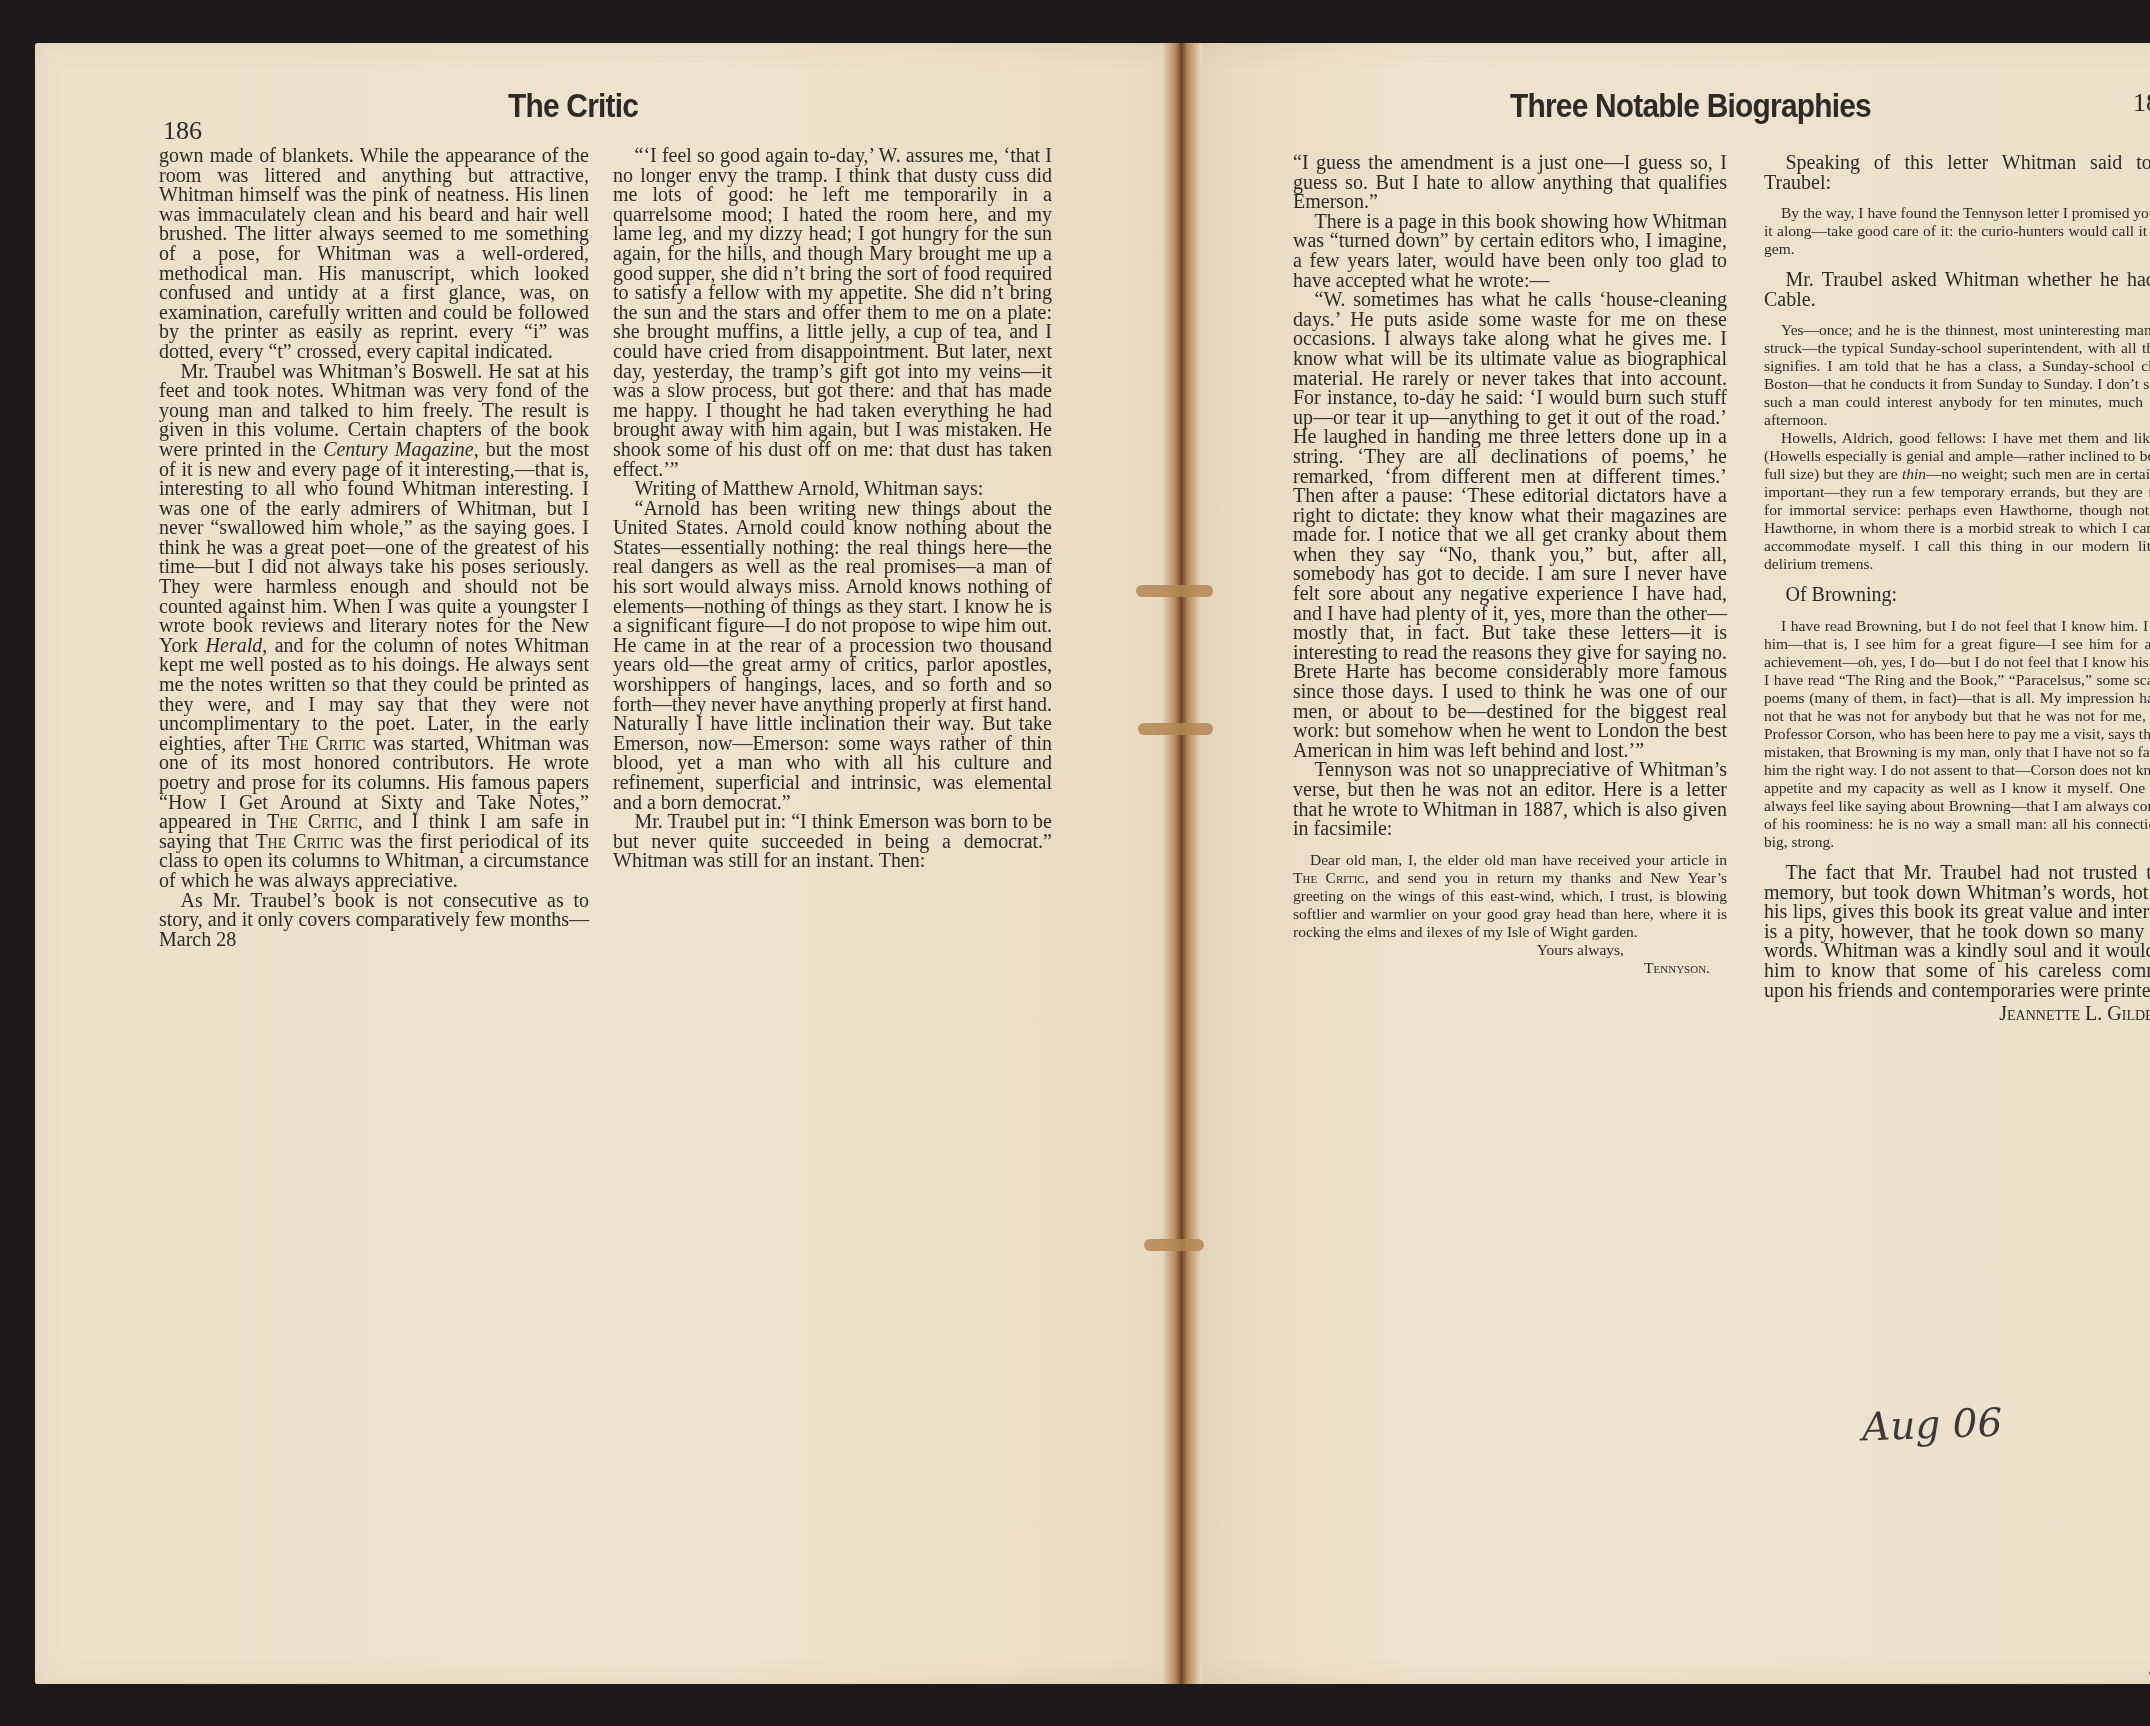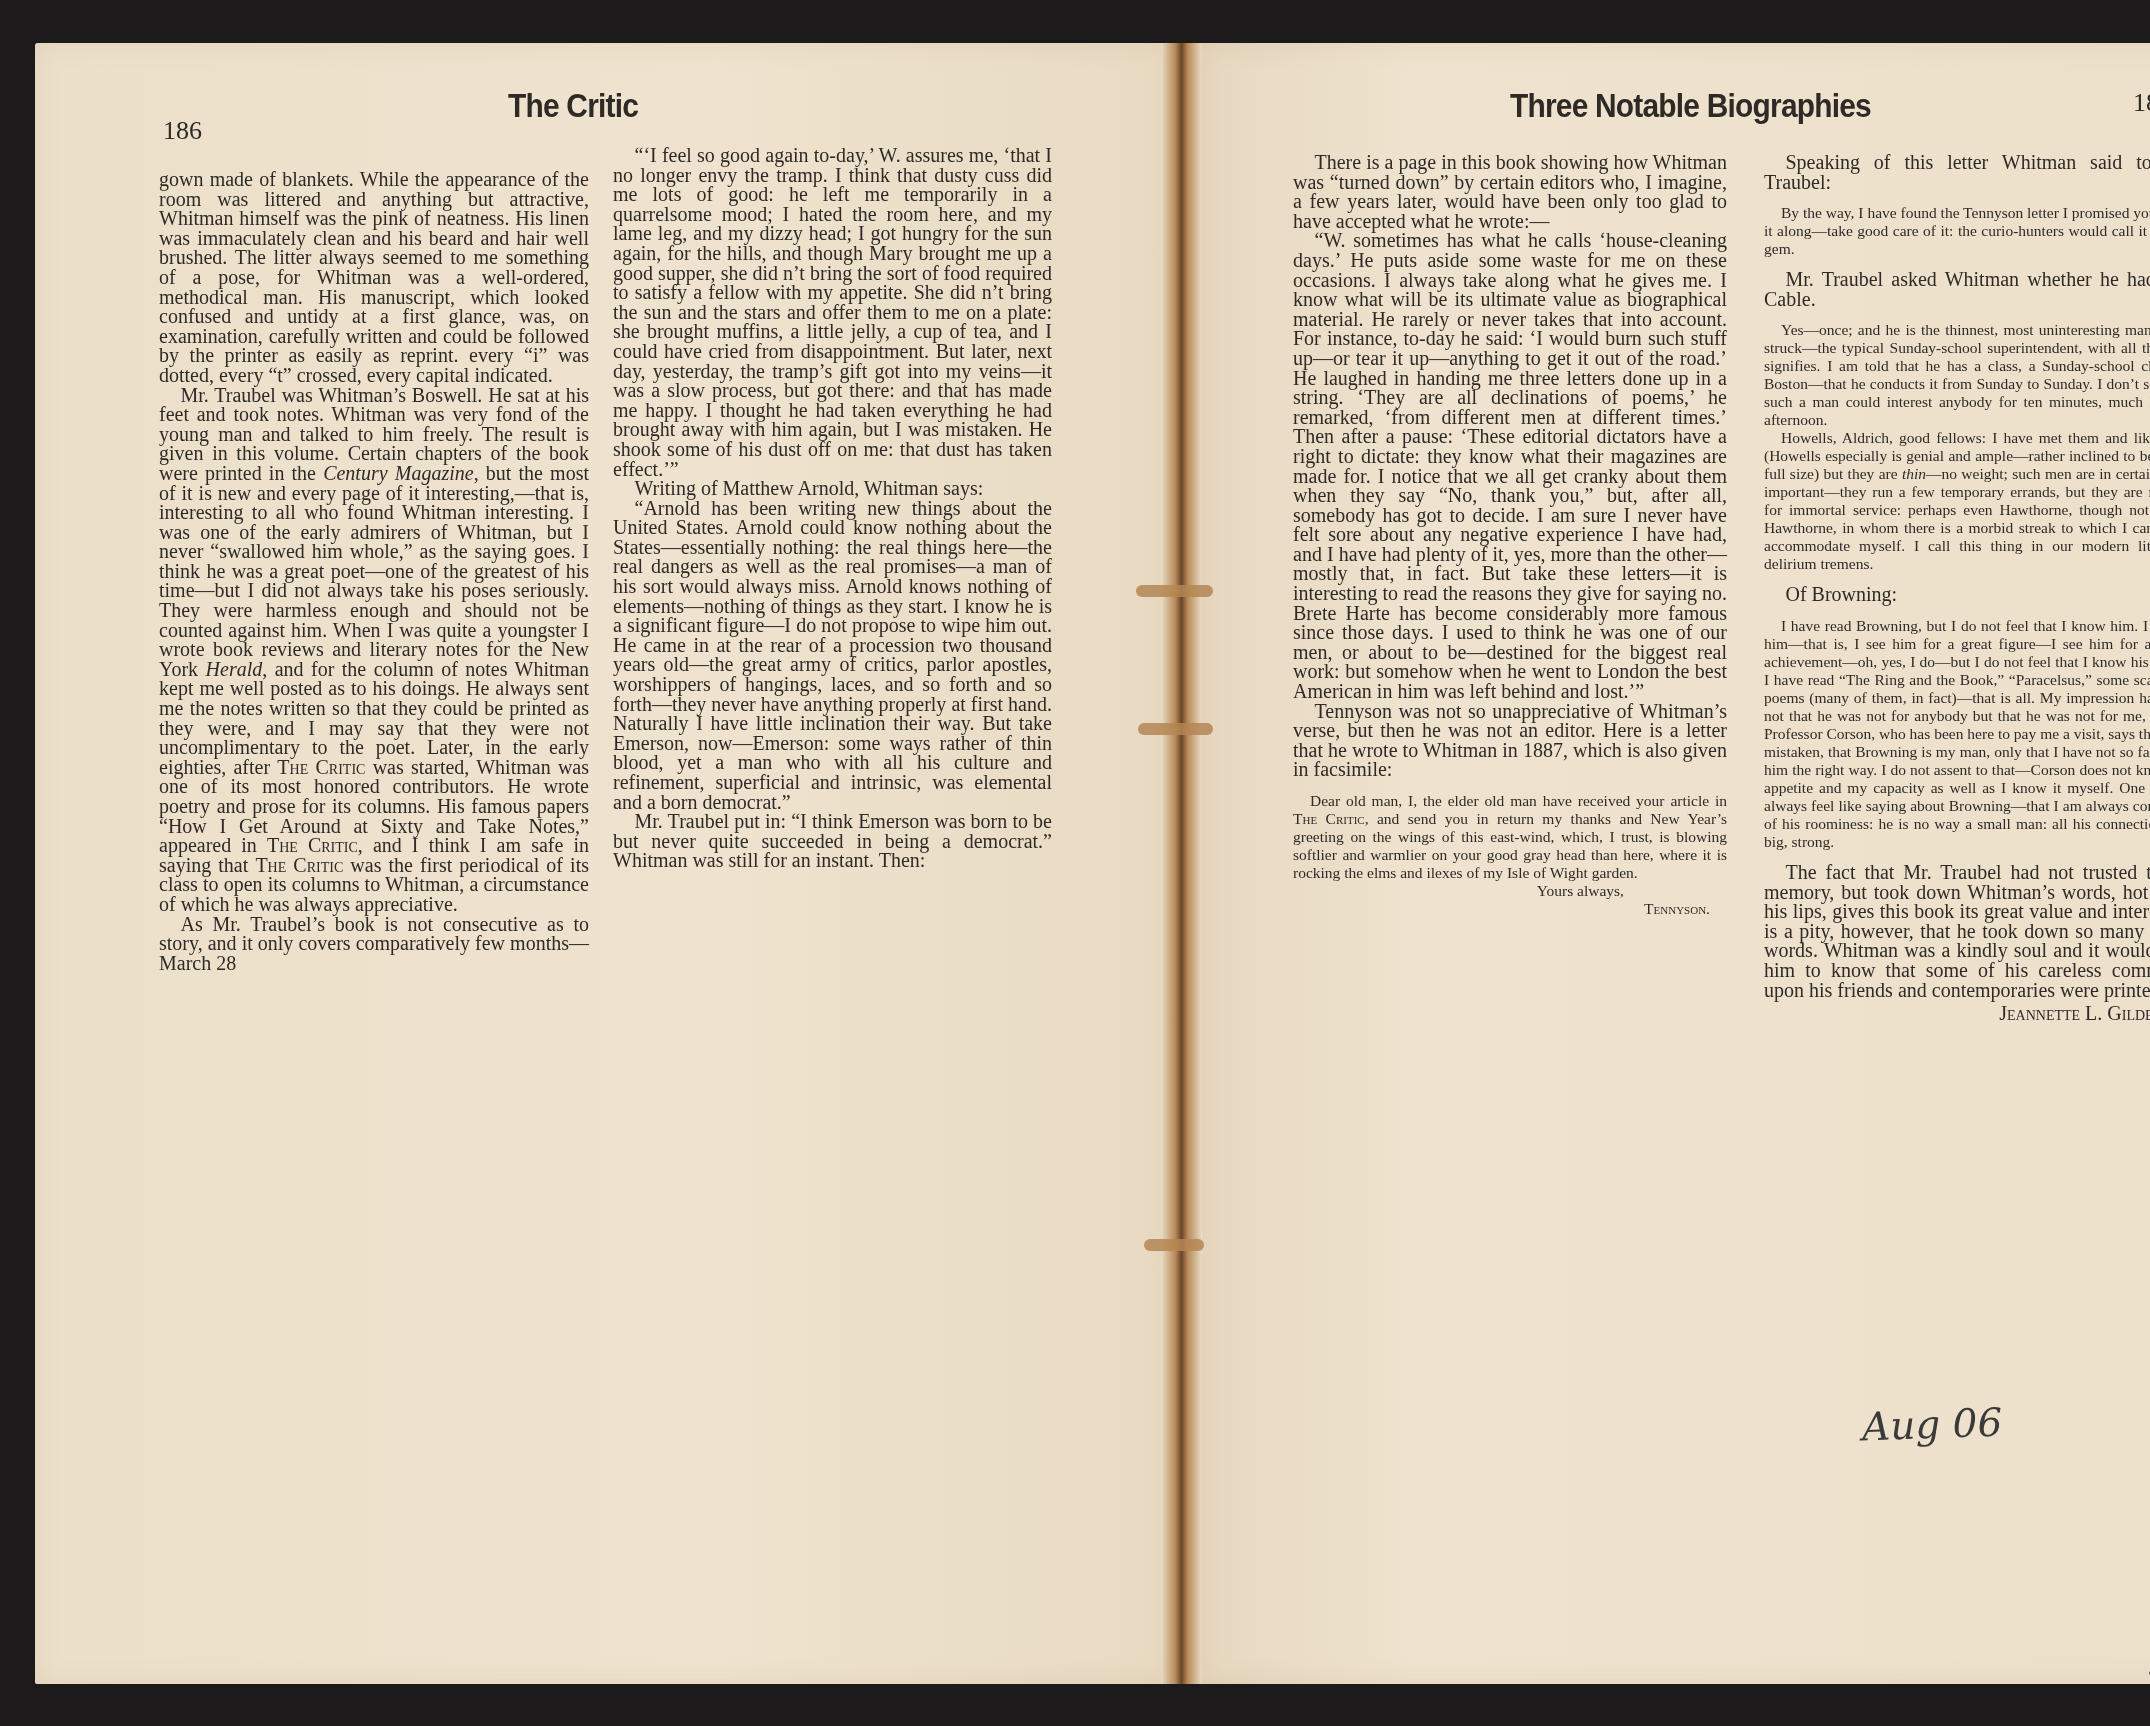--- a/index.html
+++ b/index.html
@@ -42,37 +42,38 @@
 <div class="page left"></div>
 <div class="page right"></div>
 <div class="spine"></div>
 <div class="tape" style="left:1136px;top:585px;width:77px;"></div>
 <div class="tape" style="left:1138px;top:723px;width:75px;"></div>
 <div class="tape" style="left:1144px;top:1239px;width:60px;"></div>
 
 <div class="pagenum" style="left:163px;margin-top:24px;">186</div>
 <div class="running-head" style="left:508px;">The Critic</div>
 
-<div class="col" style="left:159px;top:146px;width:430px;margin-top:24px;">
+<div class="col" style="left:159px;top:146px;width:430px;">
   <p>gown made of blankets. While the appearance of the room was littered and anything but attractive, Whitman himself was the pink of neatness. His linen was immaculately clean and his beard and hair well brushed. The litter always seemed to me something of a pose, for Whitman was a well-ordered, methodical man. His manuscript, which looked confused and untidy at a first glance, was, on examination, carefully written and could be followed by the printer as easily as reprint. every “i” was dotted, every “t” crossed, every capital indicated.</p>
   <p class="ind"><span>Mr. Traubel was Whitman’s Boswell. He sat at his feet and took notes. Whitman was very fond of the young man and talked to him freely. The result is given in this volume. Certain chapters of the book were printed in the </span><i>Century Magazine</i><span>, but the most of it is new and every page of it interesting,—that is, interesting to all who found Whitman interesting. I was one of the early admirers of Whitman, but I never “swallowed him whole,” as the saying goes. I think he was a great poet—one of the greatest of his time—but I did not always take his poses seriously. They were harmless enough and should not be counted against him. When I was quite a youngster I wrote book reviews and literary notes for the New York </span><i>Herald</i><span>, and for the column of notes Whitman kept me well posted as to his doings. He always sent me the notes written so that they could be printed as they were, and I may say that they were not uncomplimentary to the poet. Later, in the early eighties, after </span><span class="sc">The Critic</span><span> was started, Whitman was one of its most honored contributors. He wrote poetry and prose for its columns. His famous papers “How I Get Around at Sixty and Take Notes,” appeared in </span><span class="sc">The Critic</span><span>, and I think I am safe in saying that </span><span class="sc">The Critic</span><span> was the first periodical of its class to open its columns to Whitman, a circumstance of which he was always appreciative.</span></p>
   <p class="ind">As Mr. Traubel’s book is not consecutive as to story, and it only covers comparatively few months—March 28</p>
 </div>
 
 <div class="col" style="left:613px;top:146px;width:439px;">
   <p class="ind">“‘I feel so good again to-day,’ W. assures me, ‘that I no longer envy the tramp. I think that dusty cuss did me lots of good: he left me temporarily in a quarrelsome mood; I hated the room here, and my lame leg, and my dizzy head; I got hungry for the sun again, for the hills, and though Mary brought me up a good supper, she did n’t bring the sort of food required to satisfy a fellow with my appetite. She did n’t bring the sun and the stars and offer them to me on a plate: she brought muffins, a little jelly, a cup of tea, and I could have cried from disappointment. But later, next day, yesterday, the tramp’s gift got into my veins—it was a slow process, but got there: and that has made me happy. I thought he had taken everything he had brought away with him again, but I was mistaken. He shook some of his dust off on me: that dust has taken effect.’”</p>
   <p class="ind">Writing of Matthew Arnold, Whitman says:</p>
   <p class="ind">“Arnold has been writing new things about the United States. Arnold could know nothing about the States—essentially nothing: the real things here—the real dangers as well as the real promises—a man of his sort would always miss. Arnold knows nothing of elements—nothing of things as they start. I know he is a significant figure—I do not propose to wipe him out. He came in at the rear of a procession two thousand years old—the great army of critics, parlor apostles, worshippers of hangings, laces, and so forth and so forth—they never have anything properly at first hand. Naturally I have little inclination their way. But take Emerson, now—Emerson: some ways rather of thin blood, yet a man who with all his culture and refinement, superficial and intrinsic, was elemental and a born democrat.”</p>
   <p class="ind">Mr. Traubel put in: “I think Emerson was born to be but never quite succeeded in being a democrat.” Whitman was still for an instant. Then:</p>
 </div>
 
 <div class="running-head" style="left:1510px;">Three Notable Biographies</div>
 <div class="pagenum" style="left:2133px;top:88px;">187</div>
 
 <div class="col" style="left:1293px;top:153px;width:434px;">
+  <p>“I guess the amendment is a just one—I guess so, I guess so. But I hate to allow anything that qualifies Emerson.”</p>
   <p class="ind">There is a page in this book showing how Whitman was “turned down” by certain editors who, I imagine, a few years later, would have been only too glad to have accepted what he wrote:—</p>
   <p class="ind">“W. sometimes has what he calls ‘house-cleaning days.’ He puts aside some waste for me on these occasions. I always take along what he gives me. I know what will be its ultimate value as biographical material. He rarely or never takes that into account. For instance, to-day he said: ‘I would burn such stuff up—or tear it up—anything to get it out of the road.’ He laughed in handing me three letters done up in a string. ‘They are all declinations of poems,’ he remarked, ‘from different men at different times.’ Then after a pause: ‘These editorial dictators have a right to dictate: they know what their magazines are made for. I notice that we all get cranky about them when they say “No, thank you,” but, after all, somebody has got to decide. I am sure I never have felt sore about any negative experience I have had, and I have had plenty of it, yes, more than the other—mostly that, in fact. But take these letters—it is interesting to read the reasons they give for saying no. Brete Harte has become considerably more famous since those days. I used to think he was one of our men, or about to be—destined for the biggest real work: but somehow when he went to London the best American in him was left behind and lost.’”</p>
   <p class="ind">Tennyson was not so unappreciative of Whitman’s verse, but then he was not an editor. Here is a letter that he wrote to Whitman in 1887, which is also given in facsimile:</p>
   <div class="gap"></div>
   <p class="small ind"><span>Dear old man, I, the elder old man have received your article in </span><span class="sc">The Critic</span><span>, and send you in return my thanks and New Year’s greeting on the wings of this east-wind, which, I trust, is blowing softlier and warmlier on your good gray head than here, where it is rocking the elms and ilexes of my Isle of Wight garden.</span></p>
   <p class="small" style="text-align:right;padding-right:103px;">Yours always,</p>
   <p class="small sig" style="padding-right:17px;">Tennyson.</p>
 </div>
 
 <div class="col" style="left:1764px;top:153px;width:430px;">

